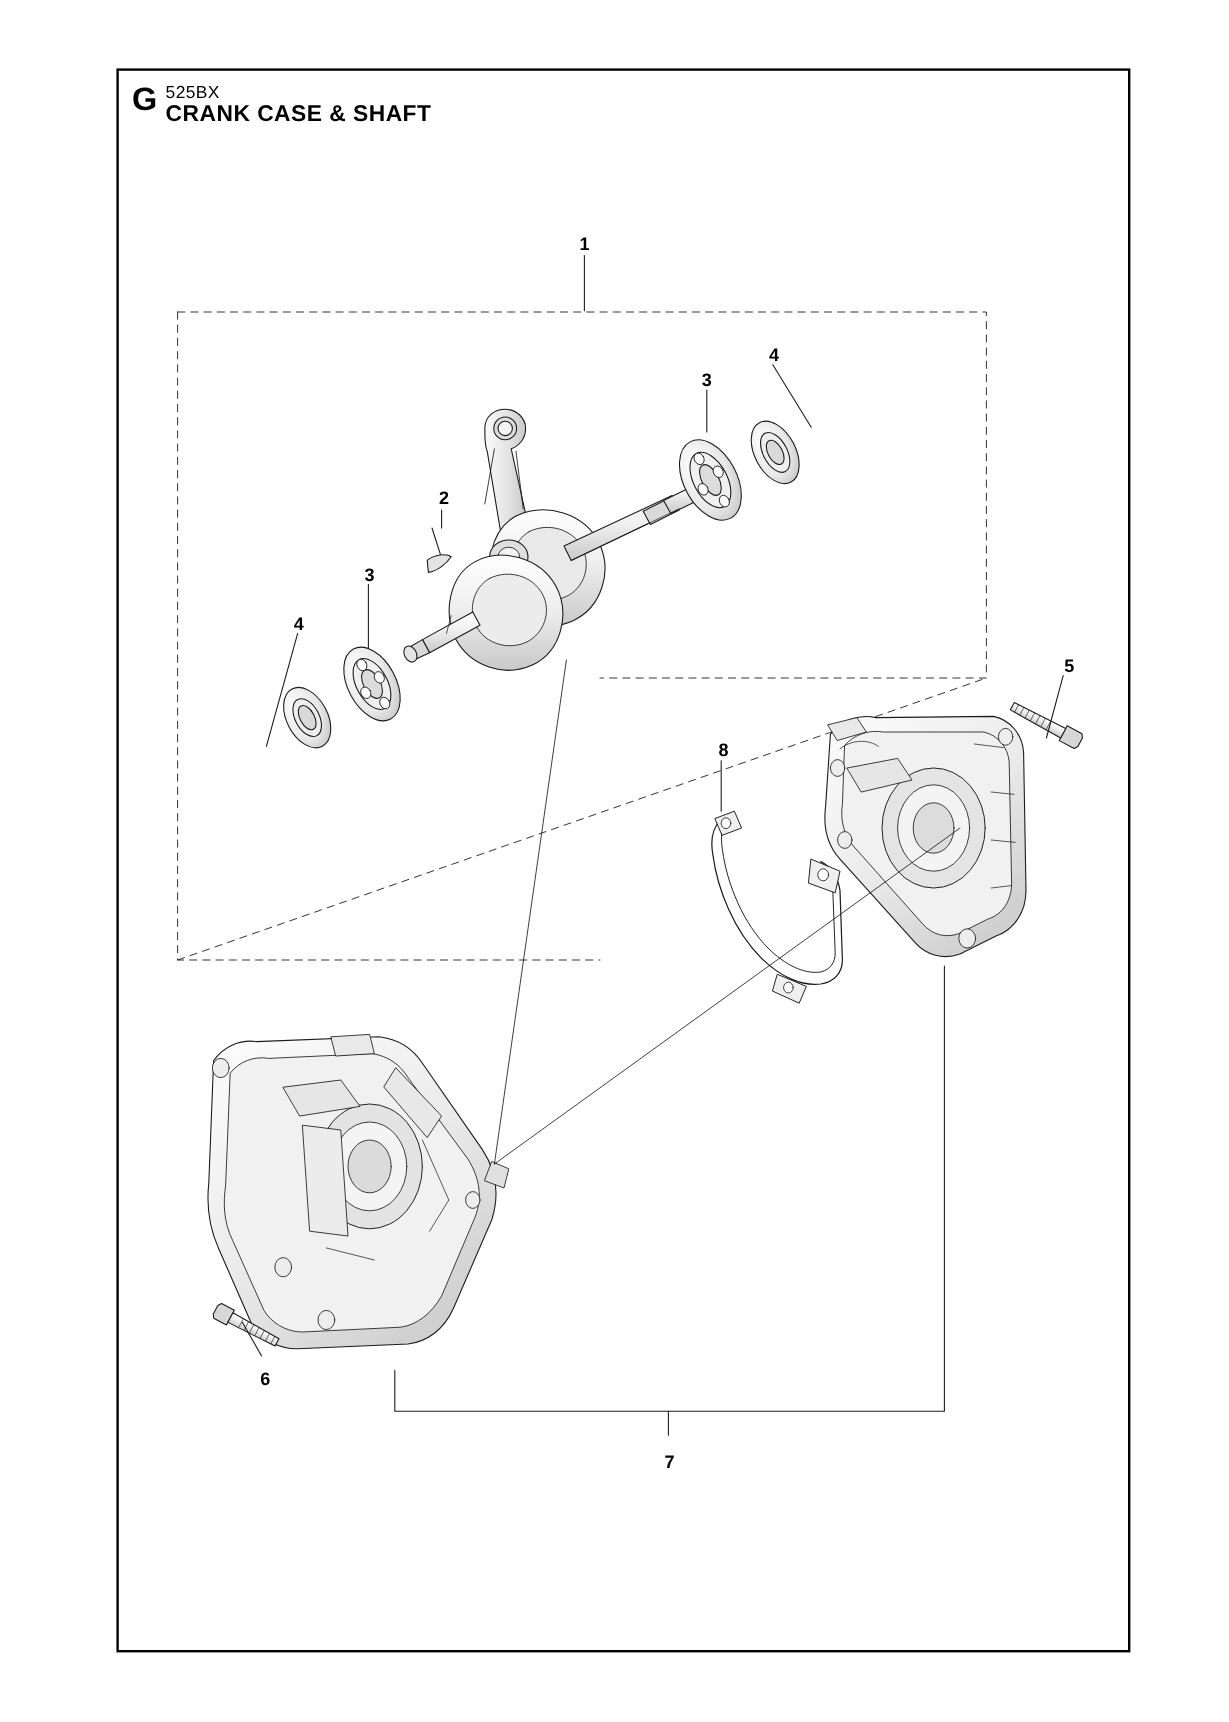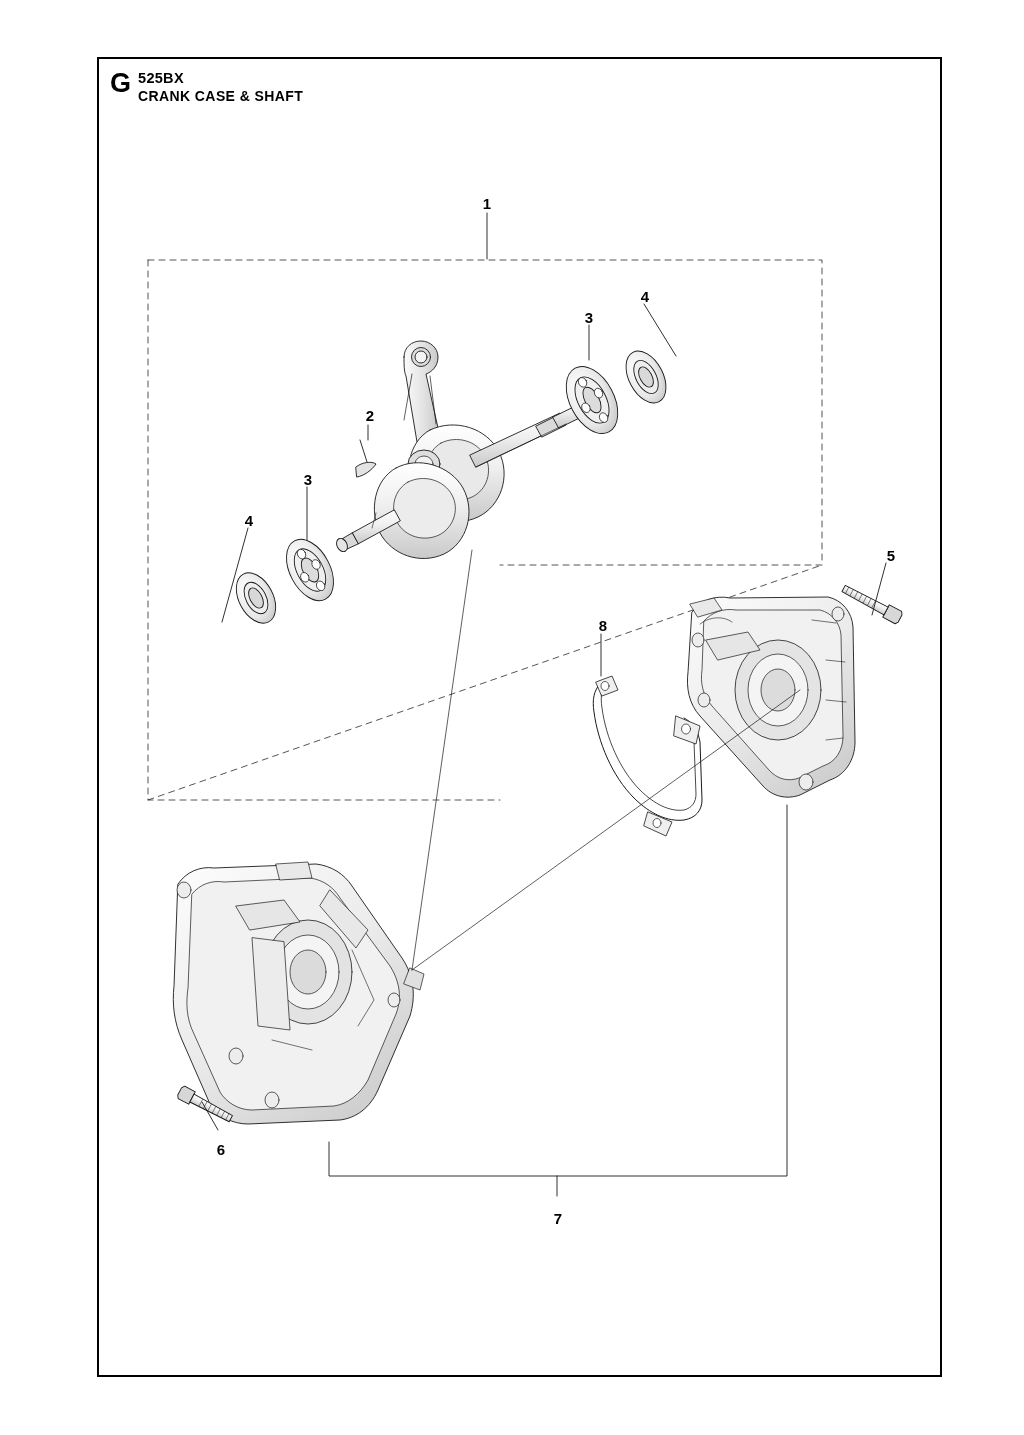--- a/index.html
+++ b/index.html
@@ -44,26 +44,26 @@
     font-weight: bold;
     line-height: 30px;
     letter-spacing: 0px;
     margin-right: 7px;
   }
   .header-text {
     padding-top: 2px;
   }
   .model-code {
     font-size: 14.5px;
-    font-weight: bold;
+    font-weight: normal;
     line-height: 16px;
     letter-spacing: 0.3px;
   }
   .section-title {
-    font-size: 14px;
+    font-size: 19px;
     font-weight: bold;
     line-height: 18px;
     letter-spacing: 0.4px;
     margin-top: 1px;
   }
   
   .callout {
     position: absolute;
     font-size: 15px;
     font-weight: bold;

